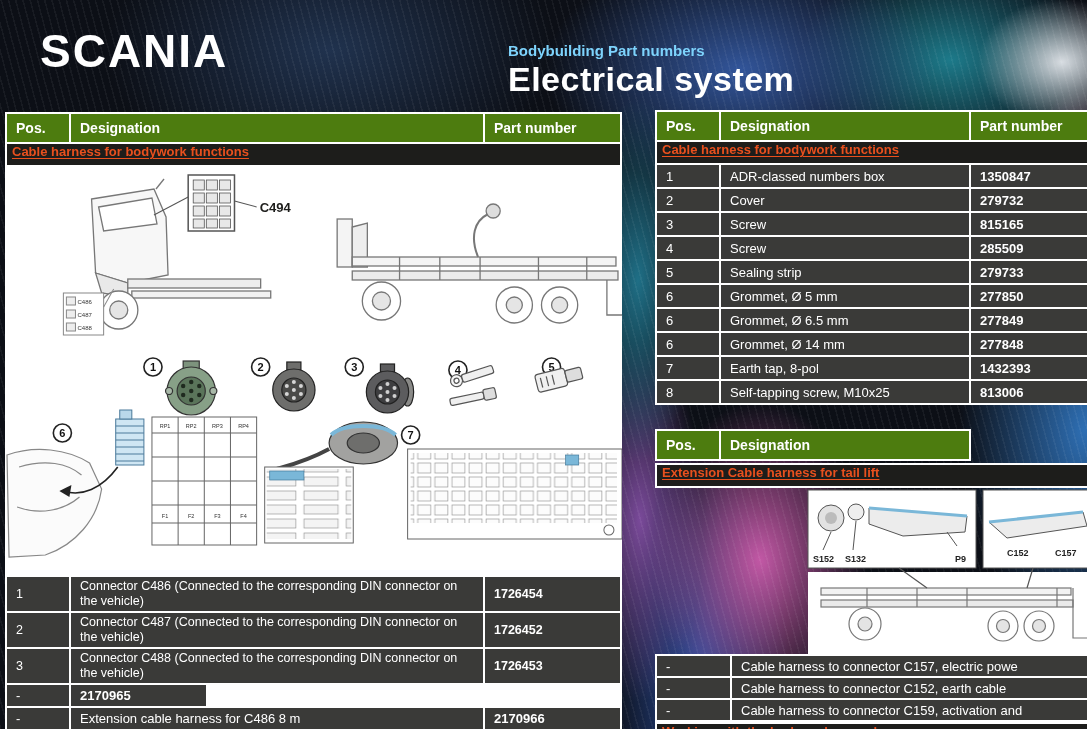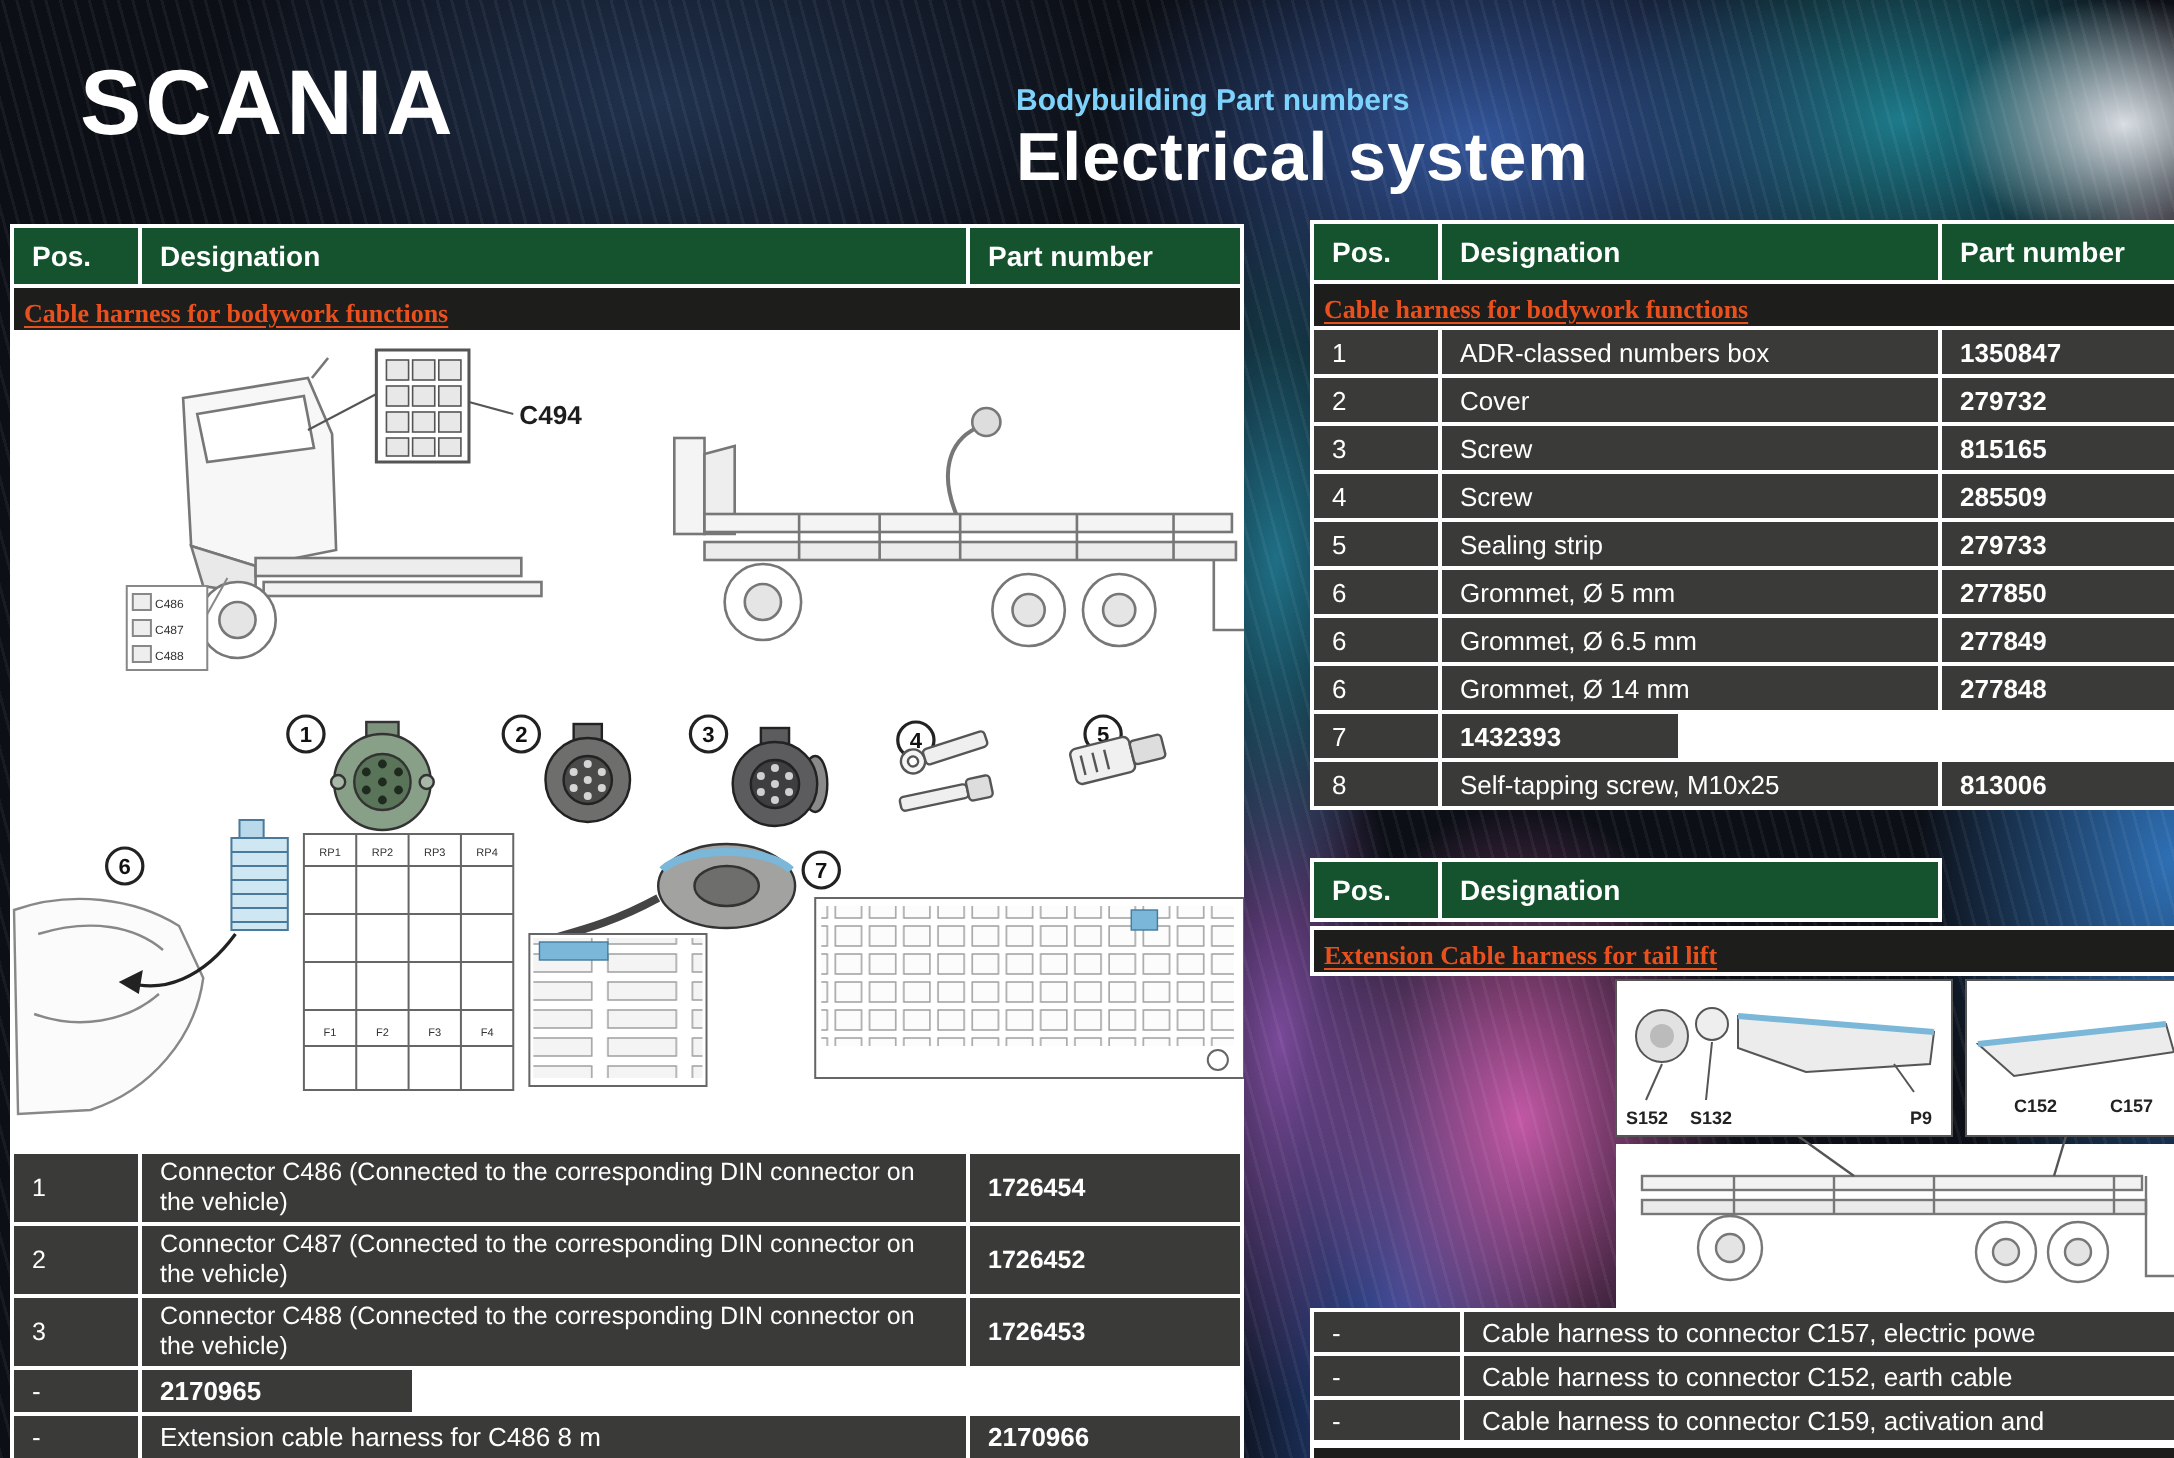--- a/index.html
+++ b/index.html
@@ -31,23 +31,23 @@
     font-size:15px; font-weight:bold; }
   .hdr-title{ position:absolute; left:508px; top:60px; z-index:2; color:#fff;
     font-size:34px; font-weight:600; letter-spacing:0.5px; }
 
   .panel { position:absolute; z-index:2; }
   #left-panel  { left:5px;   top:112px; width:617px; }
   #right-panel { left:655px; top:110px; width:436px; }
 
   .tblwrap { background:#fff; padding:2px; display:flex; flex-direction:column; gap:2px; }
   .hrow { display:flex; gap:2px; height:28px; }
-  .hcell { background:#14532d; color:#fff; font-weight:bold; font-size:14px;
+  .hcell { background:#4d7c0f; color:#fff; font-weight:bold; font-size:14px;
     display:flex; align-items:center; padding-left:9px; }
-  .orange { background:#1d1d1b; height:21px; display:flex; align-items:flex-end; padding-left:5px;font-family:Liberation Serif, serif; }
+  .orange { background:#1d1d1b; height:21px; display:flex; align-items:flex-start; padding-left:5px; }
   .orange span { color:#e8501e; font-weight:bold; font-size:13px;
     text-decoration:underline; text-underline-offset:2px; }
   .trow { display:flex; gap:2px; }
   .cell { background:#3a3a38; color:#fff; display:flex; align-items:center;
     padding-left:9px; padding-right:6px; font-size:13px; }
   .part { font-weight:bold; }
 
   
   .lw-pos{width:62px;} .lw-des{flex:1;} .lw-part{width:135px;}
   .rw-pos{width:62px;} .rw-des{flex:1;} .rw-part{width:118px;}
@@ -393,20 +393,21 @@
       <div class="cell rw-des">Grommet, Ø 6.5 mm</div>
       <div class="cell rw-part part">277849</div>
     </div>
     <div class="trow r1">
       <div class="cell rw-pos">6</div>
       <div class="cell rw-des">Grommet, Ø 14 mm</div>
       <div class="cell rw-part part">277848</div>
     </div>
     <div class="trow r1">
       <div class="cell rw-pos">7</div>
+      <div class="cell rw-des">Earth tap, 8-pol</div>
       <div class="cell rw-part part">1432393</div>
     </div>
     <div class="trow r1">
       <div class="cell rw-pos">8</div>
       <div class="cell rw-des">Self-tapping screw, M10x25</div>
       <div class="cell rw-part part">813006</div>
     </div>
   </div>
 
   <div id="hdr2-wrap" class="tblwrap">

